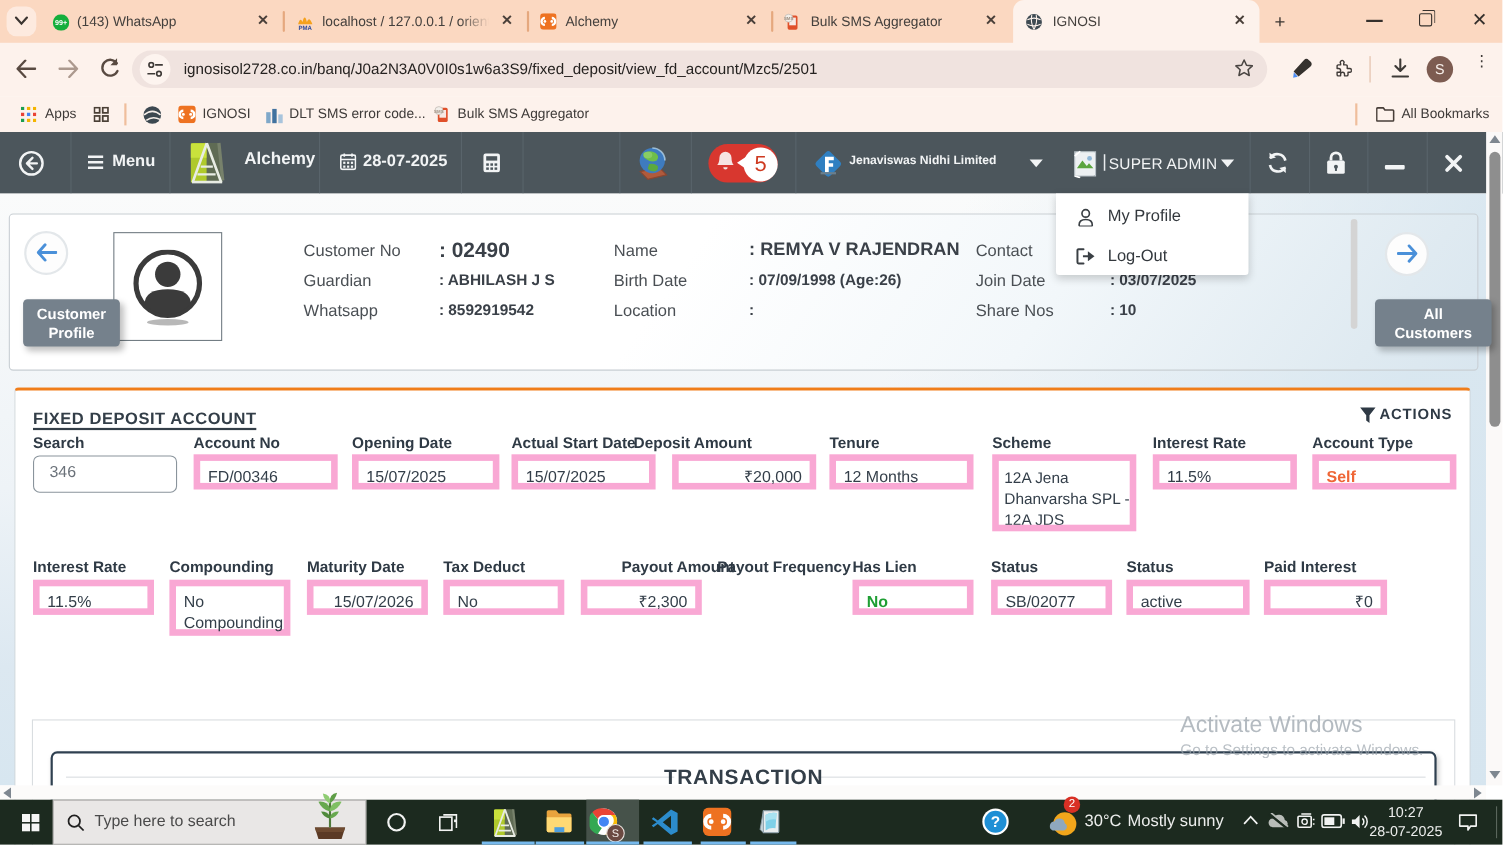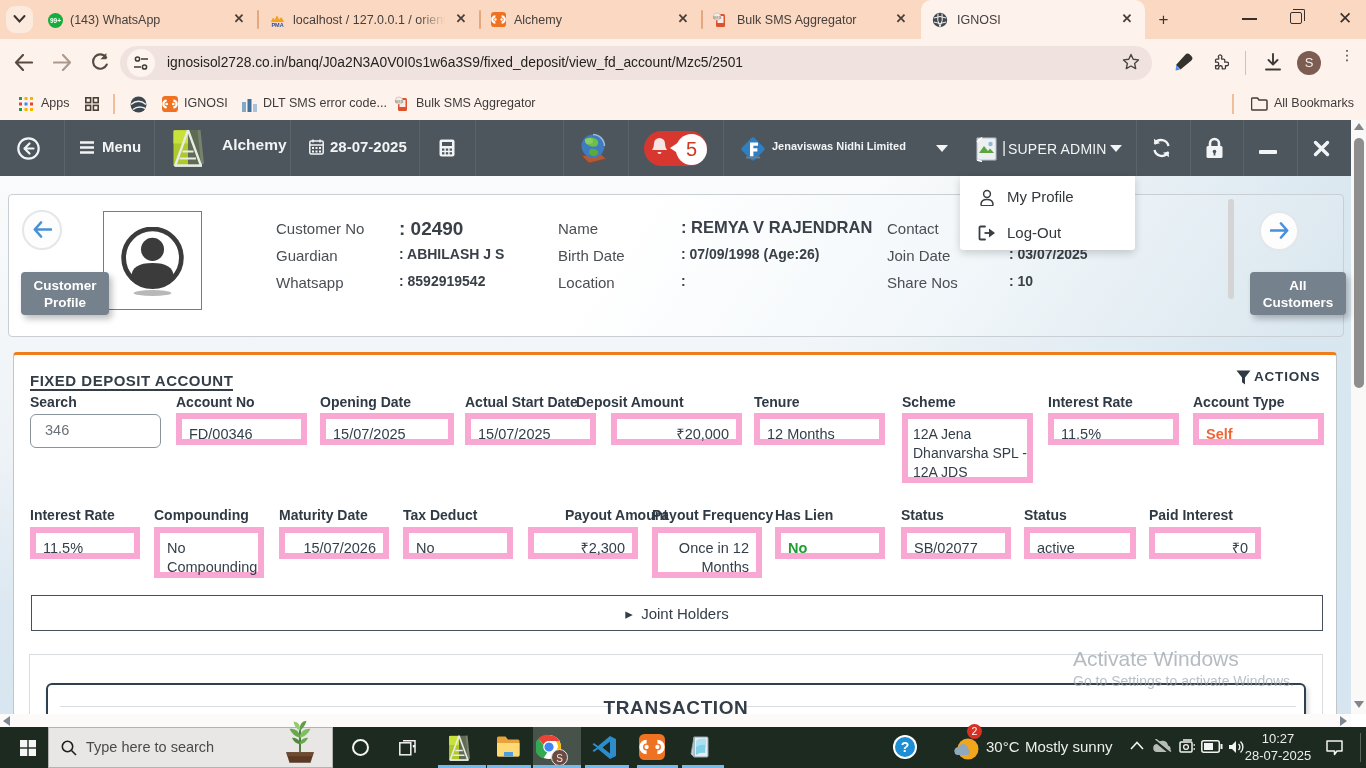--- a/index.html
+++ b/index.html
@@ -371,21 +371,21 @@
       <div class="abs val" style="left:1000px;top:51px;">: 03/07/2025</div>
       <div class="abs val" style="left:1000px;top:78px;">: 10</div>
 
       <div class="abs" style="left:1219px;top:4px;width:6px;height:100px;background:#D4D4D4;border-radius:3px;"></div>
 
       <div class="abs" style="left:1250px;top:16px;width:40px;height:40px;background:#fdfdfd;border:2px solid #E3E7EA;border-radius:50%;"></div>
       <svg class="abs" style="left:1261px;top:27px" width="19" height="17" viewBox="0 0 19 17">
           <path d="M11 1.5 L17.2 8.5 L11 15.5 M16.6 8.5 L1 8.5" stroke="#4A90D9" stroke-width="2.6" fill="none" stroke-linecap="round" stroke-linejoin="round"></path>
         </svg>
 
-      <div class="tooltip" style="left:1241px;top:77px;width:96px;height:43px;padding-top:5px;line-height:17px;z-index:5;">All<br>Customers</div>
+      <div class="tooltip" style="left:1241px;top:77px;width:106px;height:43px;padding-top:5px;line-height:17px;z-index:5;">All<br>Customers</div>
     </div>
 
     <div class="abs" style="left:13px;top:176px;width:1324px;height:534px;background:#fff;border:1px solid #BFC7CC;border-top:3px solid #F07D1A;border-radius:4px 4px 0 0;overflow:hidden;">
       <div class="abs" style="left:16px;top:17px;font-size:15px;font-weight:bold;color:#333E48;letter-spacing:0.5px;border-bottom:2px solid #333E48;padding-bottom:0px;">FIXED DEPOSIT ACCOUNT</div>
 
       <svg class="abs" style="left:1222px;top:15px" width="15" height="15" viewBox="0 0 15 15">
           <path d="M0.5 0.5 h14 l-5.5 7 v7 l-3 -2.2 v-4.8 z" fill="#2F3A45"></path>
         </svg>
       <div class="abs" style="left:1240px;top:14px;font-size:13.5px;font-weight:bold;color:#2F3A45;letter-spacing:0.8px;">ACTIONS</div>
 
@@ -418,27 +418,25 @@
       <div class="fdlbl" style="left:761px;top:152px;">Has Lien</div>
       <div class="fdlbl" style="left:887px;top:152px;">Status</div>
       <div class="fdlbl" style="left:1010px;top:152px;">Status</div>
       <div class="fdlbl" style="left:1135px;top:152px;">Paid Interest</div>
 
       <div class="fbox" style="left:16px;top:172px;width:110px;height:32px;">11.5%</div>
       <div class="fbox" style="left:140px;top:172px;width:110px;height:51px;">No Compounding</div>
       <div class="fbox" style="left:265px;top:172px;width:110px;height:32px;text-align:right;">15/07/2026</div>
       <div class="fbox" style="left:389px;top:172px;width:110px;height:32px;">No</div>
       <div class="fbox" style="left:514px;top:172px;width:110px;height:32px;text-align:right;">₹2,300</div>
-      <div class="fbox" style="left:638px;top:172px;width:110px;height:51px;text-align:right;">Once in 12 Months</div>
       <div class="fbox" style="left:761px;top:172px;width:110px;height:32px;color:#1E9E33;font-weight:bold;">No</div>
       <div class="fbox" style="left:887px;top:172px;width:110px;height:32px;">SB/02077</div>
       <div class="fbox" style="left:1010px;top:172px;width:112px;height:32px;">active</div>
       <div class="fbox" style="left:1135px;top:172px;width:112px;height:32px;text-align:right;">₹0</div>
 
-      <div class="abs" style="left:17px;top:240px;width:1292px;height:36px;border:1px solid #46505A;text-align:center;font-size:15px;color:#333E49;line-height:36px;">▸&nbsp; Joint Holders</div>
 
       <div class="abs" style="left:15px;top:299px;width:1294px;height:233px;border:1px solid #D9DDE0;background:#fff;">
         <div class="abs" style="left:16px;top:28px;width:1260px;height:50px;border:2px solid #2F4050;border-radius:6px;background:#fff;box-shadow:2px 3px 5px rgba(0,0,0,0.18);">
           <div class="abs" style="left:12px;top:21px;width:553px;height:1px;background:#D9DDE0;"></div>
           <div class="abs" style="left:695px;top:21px;width:553px;height:1px;background:#D9DDE0;"></div>
           <div class="abs" style="left:0;top:12px;width:100%;text-align:center;font-size:19px;font-weight:bold;color:#333E48;letter-spacing:0.6px;">TRANSACTION</div>
         </div>
       </div>
     </div>
 

